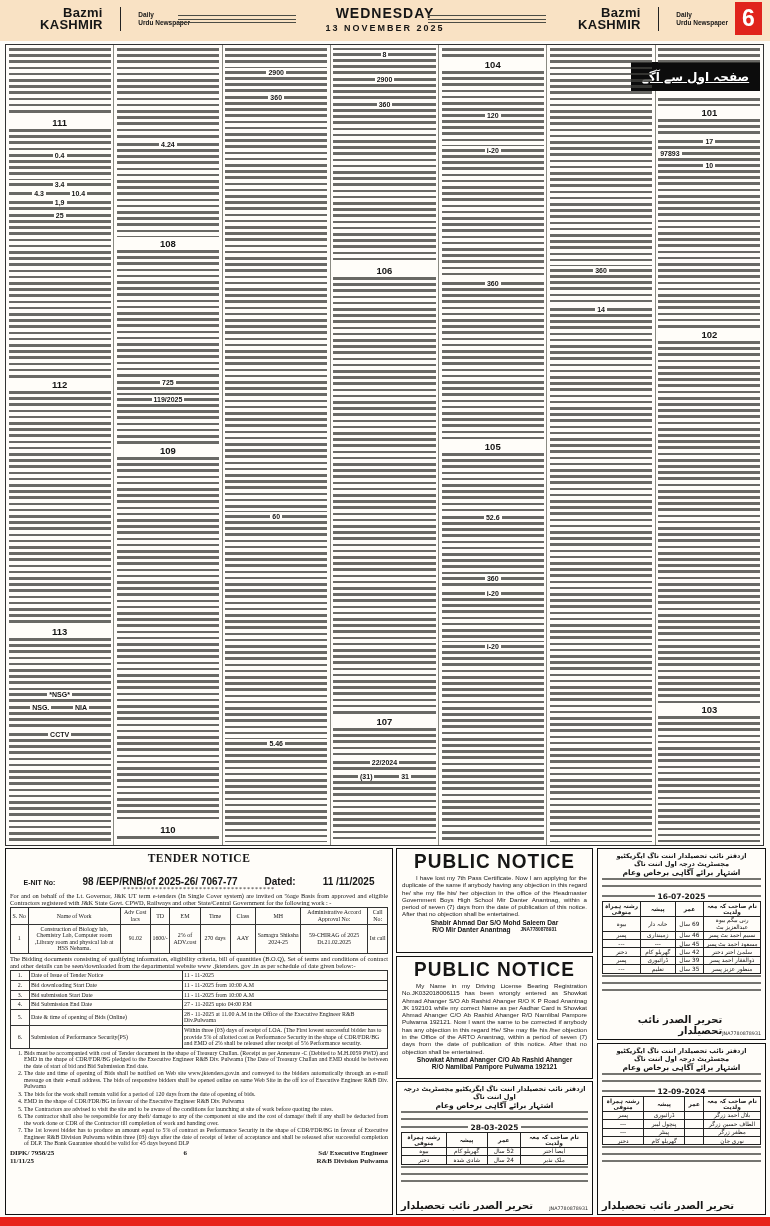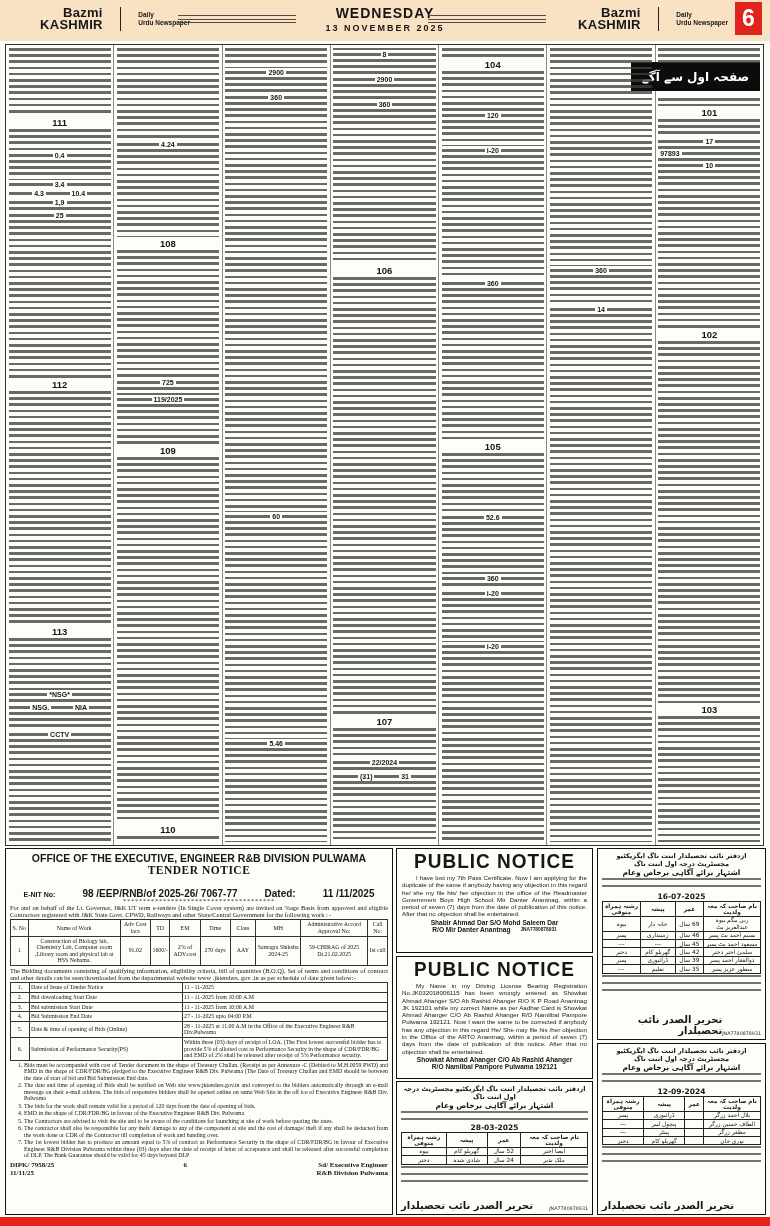--- a/index.html
+++ b/index.html
@@ -24,21 +24,21 @@
   .col{flex:1;min-width:0;display:flex;flex-direction:column;padding:3px 2.5px;}
   .col+.col{border-left:1px solid #8a8a82;}
   .sim{width:100%;background:repeating-linear-gradient(to bottom,#3f3f3b 0,#3f3f3b 2.7px,transparent 2.7px,transparent 6.2px);opacity:.78;}
   .grow{flex:1;}
   .chead{font-weight:bold;font-size:9.5px;height:13px;line-height:13px;text-align:center;flex:none;}
   .numrow{display:flex;align-items:center;height:7px;margin:1px 0;flex:none;}
   .numrow i{flex:1;height:2.7px;background:#3f3f3b;opacity:.78;}
   .numrow b{font-size:7px;font-weight:bold;padding:0 2px;white-space:nowrap;}
   .spacer{flex:none;}
   .banner{position:absolute;top:17px;right:3px;width:129px;height:29px;background:#0c0c0c;color:#fff;
-          display:flex;align-items:center;justify-content:center;font-weight:bold;font-size:12px;}
+          display:flex;align-items:center;justify-content:center;font-weight:bold;font-size:12px;text-decoration:underline;}
   .ur{font-family:"DejaVu Sans",sans-serif;direction:rtl;}
   
   .box{position:absolute;border:1.5px solid #111;background:#fffdf9;box-sizing:border-box;}
   
   #tender{top:848px;left:5px;width:388px;height:367px;padding:3px 4px;font-family:"Liberation Serif",serif;}
   #tender .t1{font-family:"Liberation Sans",sans-serif;font-weight:bold;font-size:10.5px;text-align:center;}
   #tender .t2{font-weight:bold;font-size:11.5px;text-align:center;letter-spacing:.5px;}
   #tender .enit{display:flex;justify-content:space-around;align-items:baseline;font-weight:bold;margin-top:12px;}
   #tender .enit .lab{font-size:7px;font-family:"Liberation Sans",sans-serif;}
   #tender .enit .val{font-size:10px;font-family:"Liberation Sans",sans-serif;}
@@ -61,21 +61,21 @@
   .pn .sig{font-weight:bold;font-size:6.6px;text-align:center;line-height:7.5px;}
   .code{font-size:4.8px;color:#222;text-align:right;}
   
   .un{padding:3px 4px;display:flex;flex-direction:column;}
   #un-mid{top:1081px;left:396px;width:197px;height:134px;}
   #un-r1{top:848px;left:597px;width:169px;height:192px;}
   #un-r2{top:1043px;left:597px;width:169px;height:172px;}
   .un .h1{font-weight:bold;font-size:6.6px;text-align:center;line-height:8px;}
   .un .h2{font-weight:bold;font-size:7.5px;text-align:center;line-height:9px;}
   .un .simln{height:14px;margin:1px 0;background:repeating-linear-gradient(to bottom,#3f3f3b 0,#3f3f3b 2.4px,transparent 2.4px,transparent 6.8px);opacity:.72;}
-  .un .daterow{display:flex;align-items:center;height:8px;margin:1px 0;flex-direction:column;}
+  .un .daterow{display:flex;align-items:center;height:8px;margin:1px 0;}
   .un .daterow i{flex:1;height:2.4px;background:#3f3f3b;opacity:.72;}
   .un .daterow b{font-size:7.5px;font-weight:bold;padding:0 3px;direction:ltr;}
   .un td,.un th{border:1px solid #222;font-size:5.8px;line-height:6.4px;padding:0.5px 1px;font-weight:normal;text-align:center;}
   .un th{font-weight:bold;}
   .un .closer{display:flex;justify-content:space-between;align-items:flex-end;margin-top:auto;}
   .un .closing{font-weight:bold;font-size:10px;}
   
   .redstrip{position:absolute;top:1217px;left:0;width:770px;height:9px;background:#e8231b;}
 </style>
 </head>
@@ -367,21 +367,20 @@
         <div class="chead">102</div>
         <div class="sim" style="height:362px"></div>
         <div class="chead">103</div>
         <div class="sim grow"></div>
       </div>
 
     </div>
   </div>
 
   <div class="box" id="tender">
-    <div class="t1">OFFICE OF THE EXECUTIVE, ENGINEER R&amp;B DIVISION PULWAMA</div>
     <div class="t2">TENDER NOTICE</div>
     <div class="enit">
       <span class="lab">E-NIT No:</span>
       <span class="val">98 /EEP/RNB/of 2025-26/ 7067-77</span>
       <span class="val">Dated:</span>
       <span class="val">11 /11/2025</span>
     </div>
     <div class="stars">**************************************</div>
     <p>For and on behalf of the Lt. Governor, J&amp;K UT term e-tenders (In Single Cover system) are invited on %age Basis from approved and eligible Contractors registered with J&amp;K State Govt. CPWD, Railways and other State/Central Government for the following work : -</p>
     <table>

